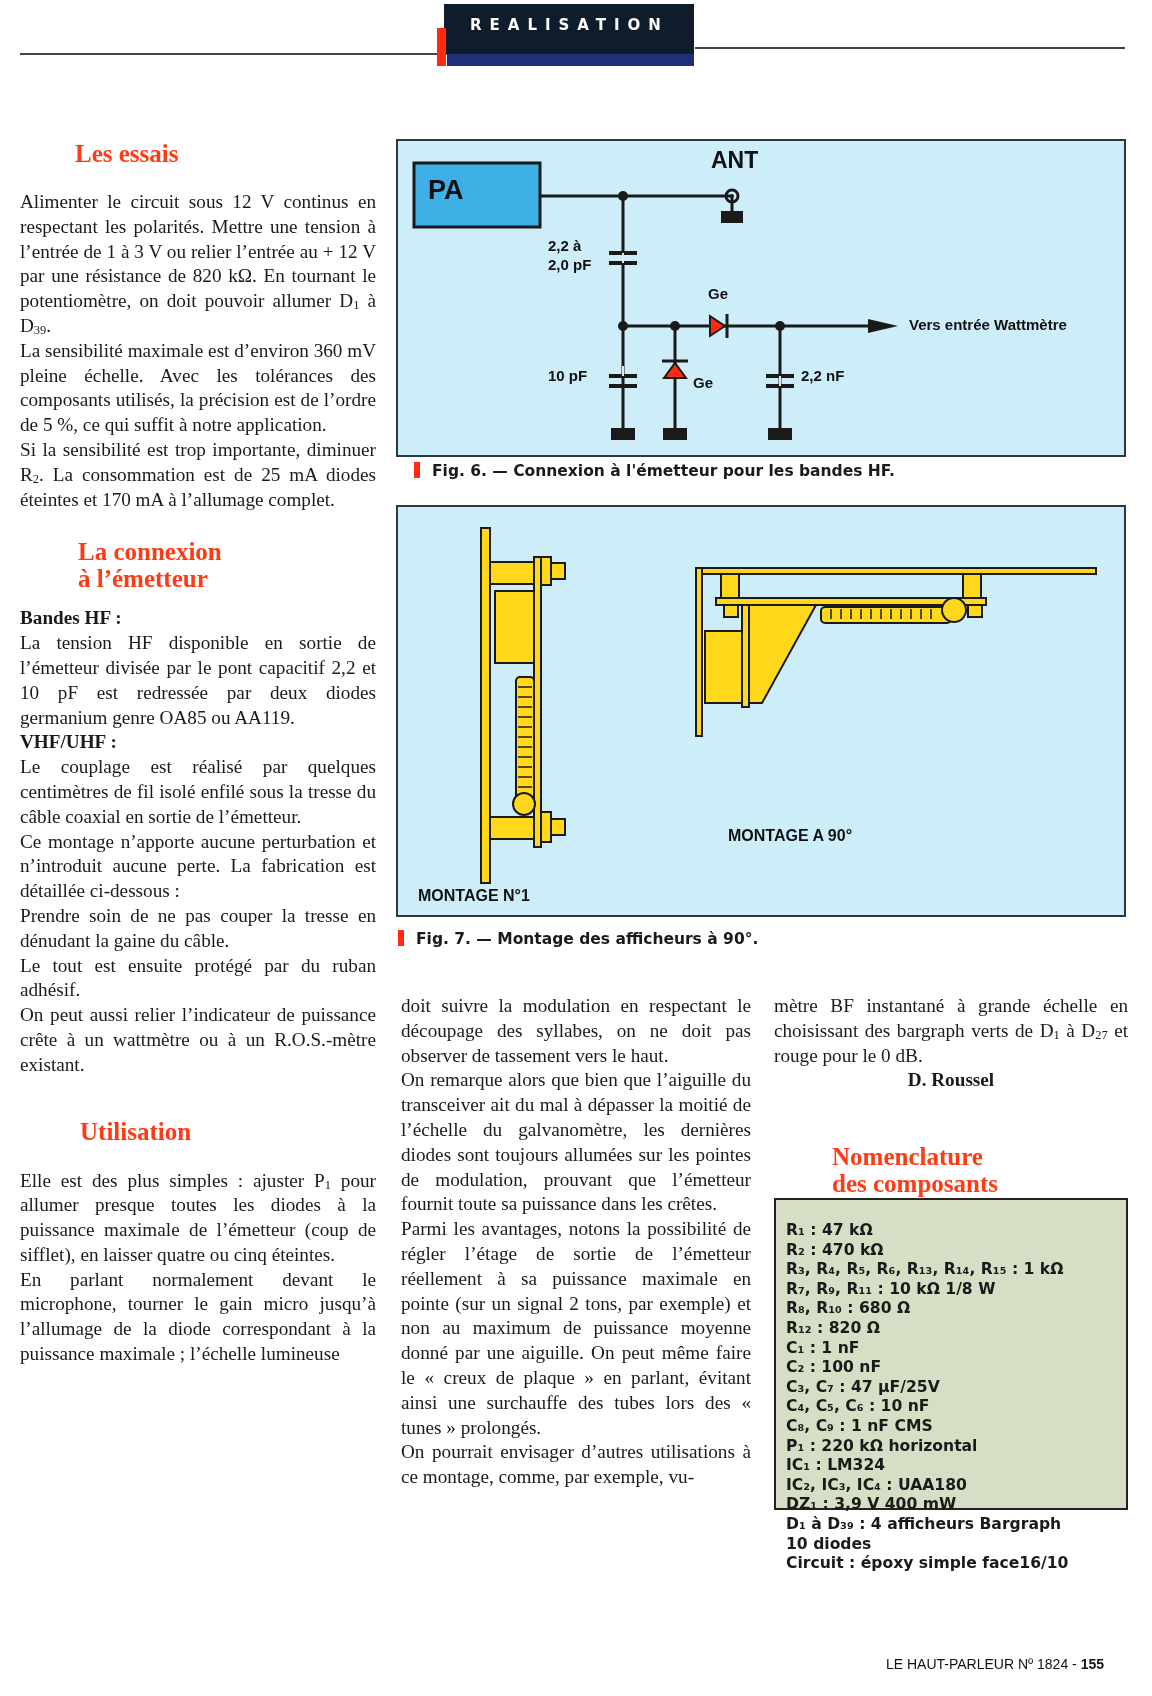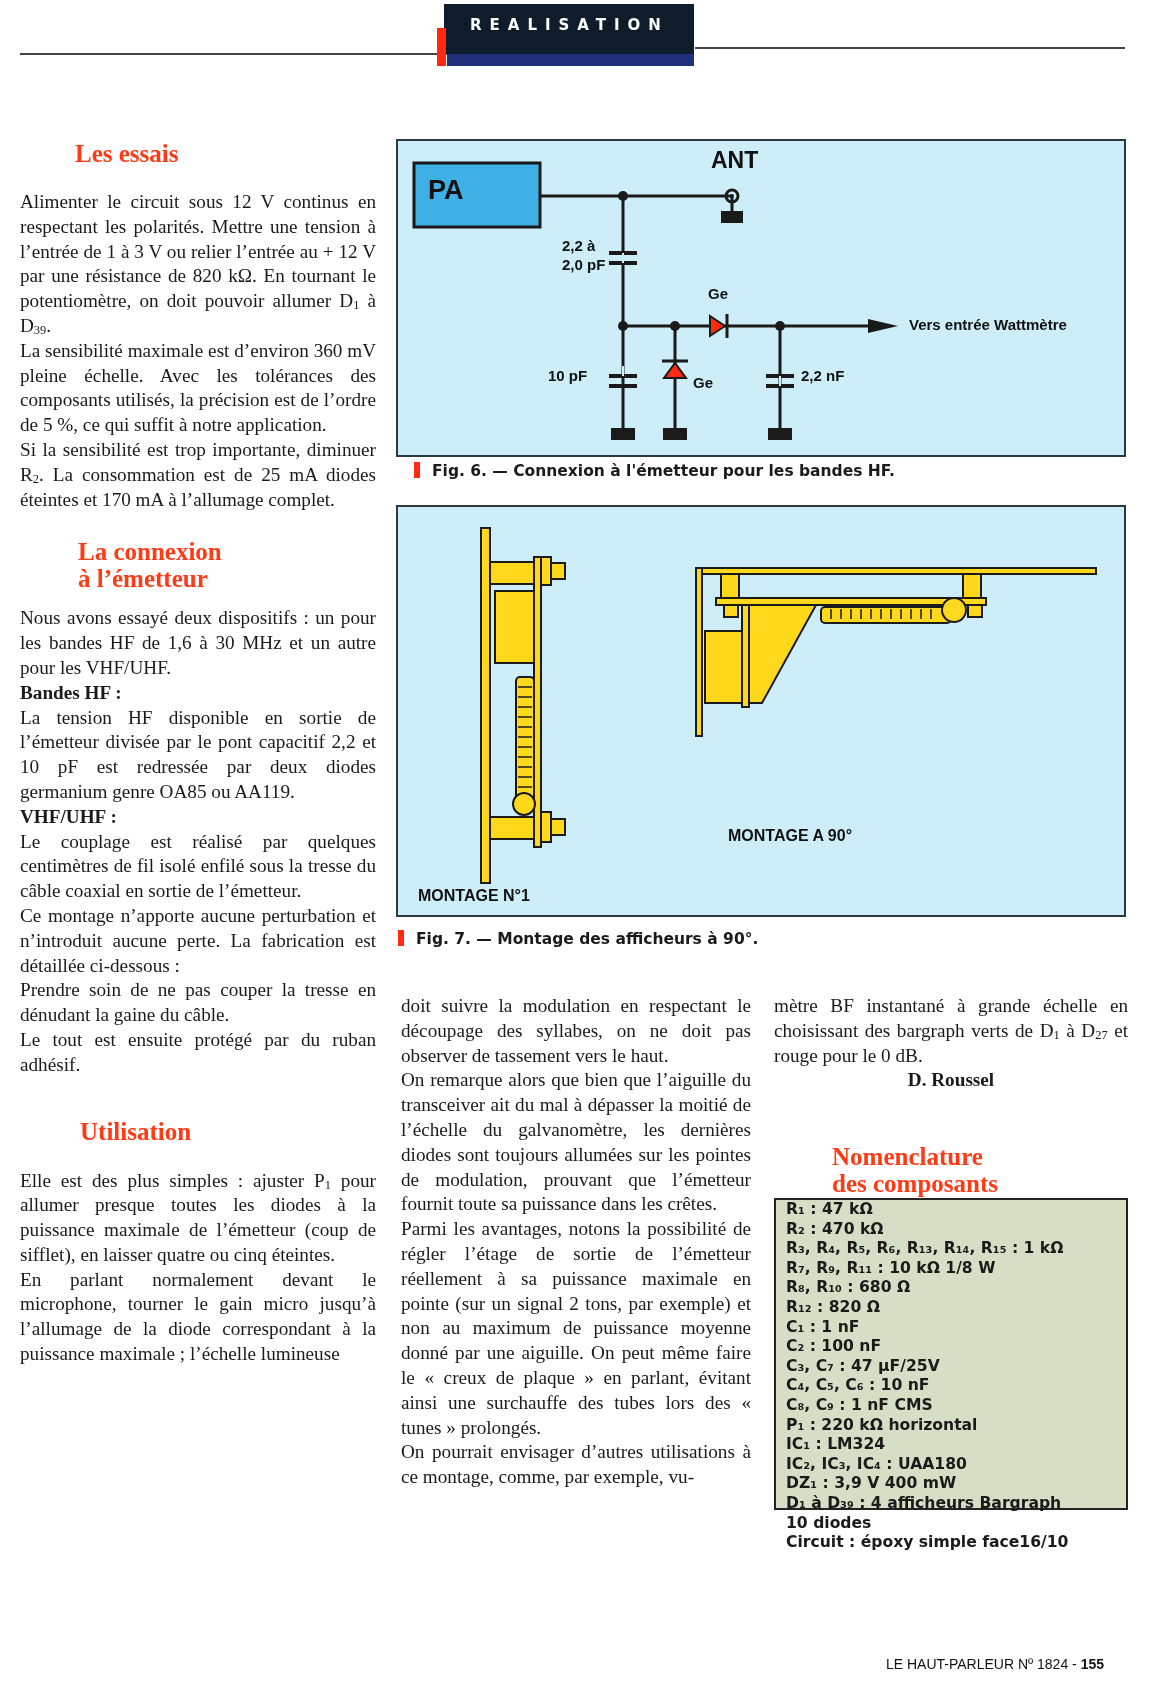--- a/index.html
+++ b/index.html
@@ -23,21 +23,21 @@
   .h2 { color: #ff3a14; font-weight: bold; font-size: 25px; line-height: 27px; margin: 0; }
   .bold { font-weight: bold; }
   sub { font-size: 0.65em; vertical-align: -0.2em; line-height: 0; }
   
   .fig { background: #cdeef8; border: 2px solid #2a3a40; }
   .caption { font-family: "DejaVu Sans", sans-serif; font-weight: bold; font-size: 15.5px; color: #1a1a1a; }
   .cap-mark { display: inline-block; width: 6px; height: 16px; background: #ff2a10; margin-right: 12px; vertical-align: -2px; }
   .lbl { font-family: "Liberation Sans", sans-serif; font-weight: bold; color: #111; }
   
   .nom { left: 774px; top: 1198px; width: 354px; height: 312px; background: #d6dfc6;
-    border: 2px solid #222; box-sizing: border-box; padding: 0 10px;
+    border: 2px solid #222; box-sizing: border-box; padding: 21px 10px;
     font-family: "DejaVu Sans", sans-serif; font-weight: bold; font-size: 15.6px; line-height: 19.6px; }
   .nom div { white-space: nowrap; }
   .footer { right: 48px; top: 1656px; font-family: "Liberation Sans", sans-serif; font-size: 14px; color: #111; }
   .footer b { font-weight: bold; }
 </style>
 </head>
 <body>
 
 <div class="abs hdr-line-l"></div>
 <div class="abs hdr-line-r"></div>
@@ -48,28 +48,28 @@
 
 <div class="abs col" style="left:20px; top:140px; width:356px;">
   <h2 class="h2" style="margin-left:55px; margin-bottom:23px;">Les essais</h2>
   <p><span>Alimenter le circuit sous 12 V continus en respectant les polarités. Mettre une tension à l’entrée de 1 à 3 V ou relier l’entrée au + 12 V par une résistance de 820 kΩ. En tournant le potentiomètre, on doit pouvoir allumer D</span><sub>1</sub><span> à D</span><sub>39</sub><span>.</span></p>
   <p>La sensibilité maximale est d’environ 360 mV pleine échelle. Avec les tolérances des composants utilisés, la précision est de l’ordre de 5 %, ce qui suffit à notre application.</p>
   <p><span>Si la sensibilité est trop importante, diminuer R</span><sub>2</sub><span>. La consommation est de 25 mA diodes éteintes et 170 mA à l’allumage complet.</span></p>
 
   <h2 class="h2" style="margin-left:58px; margin-top:26px; margin-bottom:14px;">
     <span>La connexion</span><br><span>à l’émetteur</span>
   </h2>
-  <p>Nous avons essayé deux dispositifs : un pour les bandes HF de 1,6 à 30 MHz et un autre pour les VHF/UHF.</p>
   <p class="bold">Bandes HF :</p>
   <p>La tension HF disponible en sortie de l’émetteur divisée par le pont capacitif 2,2 et 10 pF est redressée par deux diodes germanium genre OA85 ou AA119.</p>
   <p class="bold">VHF/UHF :</p>
   <p>Le couplage est réalisé par quelques centimètres de fil isolé enfilé sous la tresse du câble coaxial en sortie de l’émetteur.</p>
   <p>Ce montage n’apporte aucune perturbation et n’introduit aucune perte. La fabrication est détaillée ci-dessous :</p>
   <p>Prendre soin de ne pas couper la tresse en dénudant la gaine du câble.</p>
   <p>Le tout est ensuite protégé par du ruban adhésif.</p>
+  <p>On peut aussi relier l’indicateur de puissance crête à un wattmètre ou à un R.O.S.-mètre existant.</p>
 
   <h2 class="h2" style="margin-left:60px; margin-top:40px; margin-bottom:24px;">Utilisation</h2>
   <p><span>Elle est des plus simples : ajuster P</span><sub>1</sub><span> pour allumer presque toutes les diodes à la puissance maximale de l’émetteur (coup de sifflet), en laisser quatre ou cinq éteintes.</span></p>
   <p>En parlant normalement devant le microphone, tourner le gain micro jusqu’à l’allumage de la diode correspondant à la puissance maximale ; l’échelle lumineuse</p>
 </div>
 
 <div class="abs fig" style="left:396px; top:139px; width:726px; height:314px;">
   <svg width="726" height="314" viewBox="0 0 726 314" style="position:absolute;left:0;top:0;">
     <g stroke="#1a1a1a" stroke-width="3" fill="none">
       <line x1="143" y1="55" x2="334" y2="55"></line>
@@ -122,21 +122,21 @@
       <rect x="323" y="70" width="22" height="12"></rect>
       <rect x="213" y="287" width="24" height="12"></rect>
       <rect x="265" y="287" width="24" height="12"></rect>
       <rect x="370" y="287" width="24" height="12"></rect>
     </g>
 
     <polygon points="470,178 500,185 470,192" fill="#1a1a1a"></polygon>
   </svg>
   <div class="abs lbl" style="left:30px; top:34px; font-size:27px;">PA</div>
   <div class="abs lbl" style="left:313px; top:6px; font-size:23px;">ANT</div>
-  <div class="abs lbl" style="left:164px; top:95px; font-size:15px; line-height:19px;"><span>2,2 à</span><br><span>2,0 pF</span></div>
+  <div class="abs lbl" style="left:150px; top:95px; font-size:15px; line-height:19px;"><span>2,2 à</span><br><span>2,0 pF</span></div>
   <div class="abs lbl" style="left:150px; top:226px; font-size:15px;">10 pF</div>
   <div class="abs lbl" style="left:403px; top:226px; font-size:15px;">2,2 nF</div>
   <div class="abs lbl" style="left:310px; top:144px; font-size:15px;">Ge</div>
   <div class="abs lbl" style="left:295px; top:233px; font-size:15px;">Ge</div>
   <div class="abs lbl" style="left:511px; top:175px; font-size:15px;">Vers entrée Wattmètre</div>
 </div>
 <div class="abs caption" style="left:398px; top:462px;padding-left:16px;"><span class="cap-mark"></span><span>Fig. 6. — Connexion à l'émetteur pour les bandes HF.</span></div>
 
 <div class="abs fig" style="left:396px; top:505px; width:726px; height:408px;">
   <svg width="726" height="408" viewBox="0 0 726 408" style="position:absolute;left:0;top:0;">

